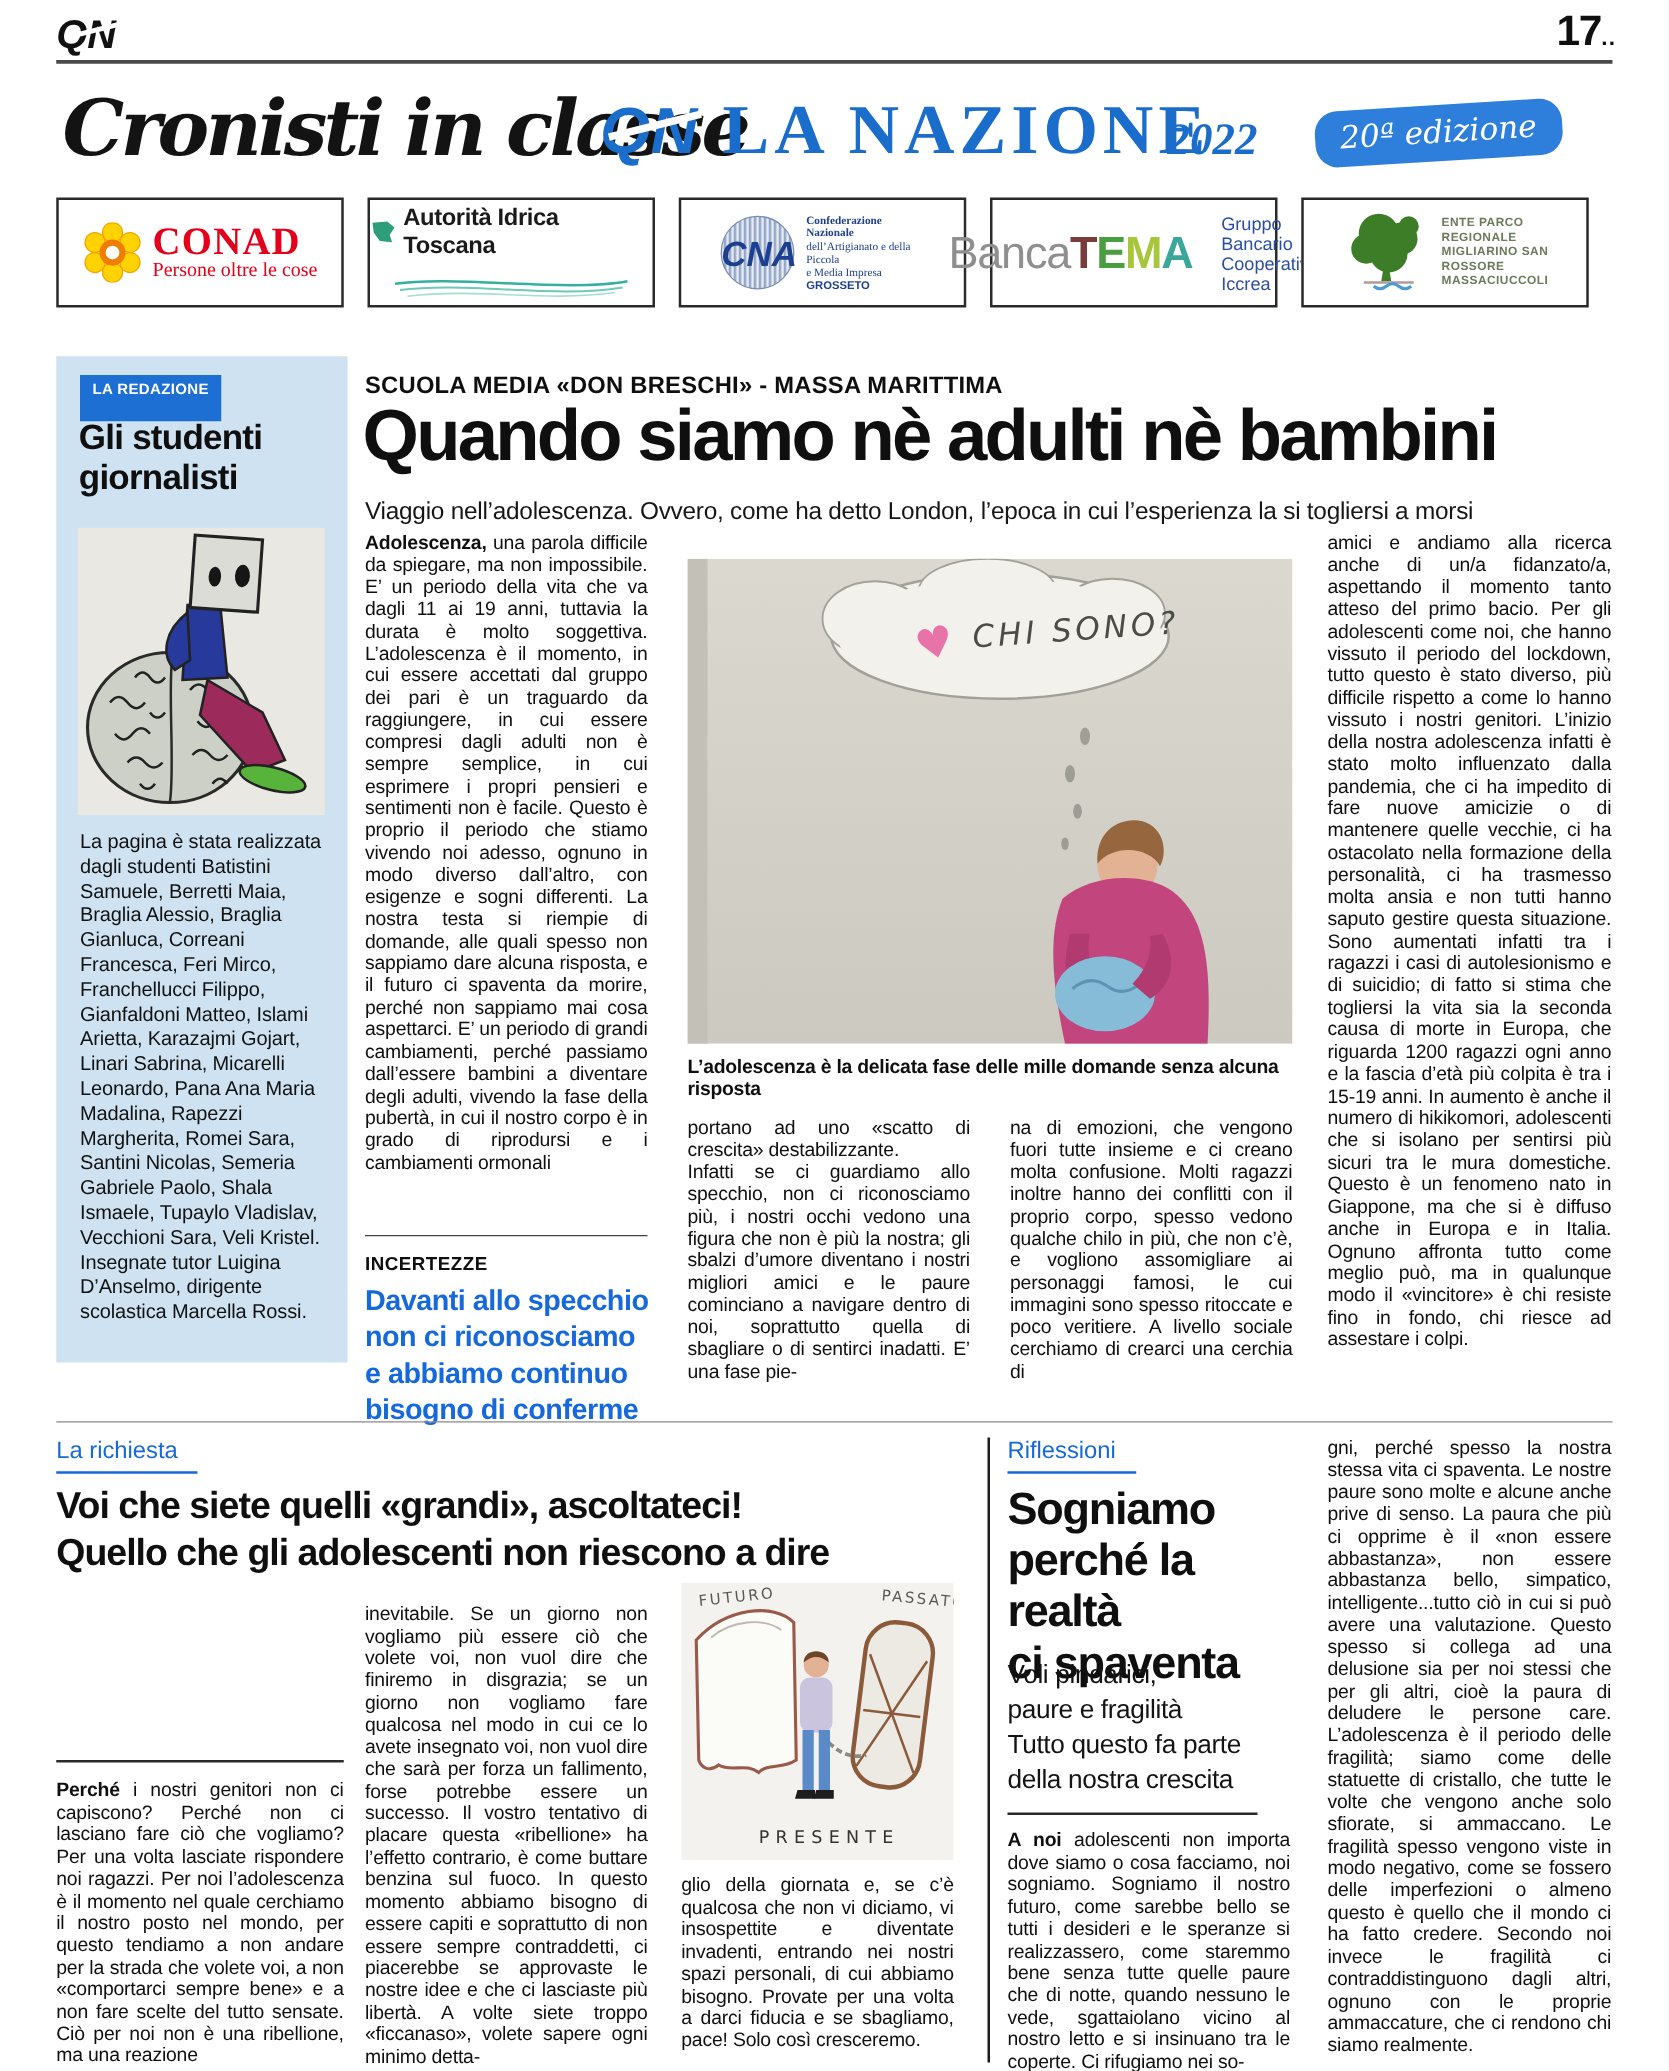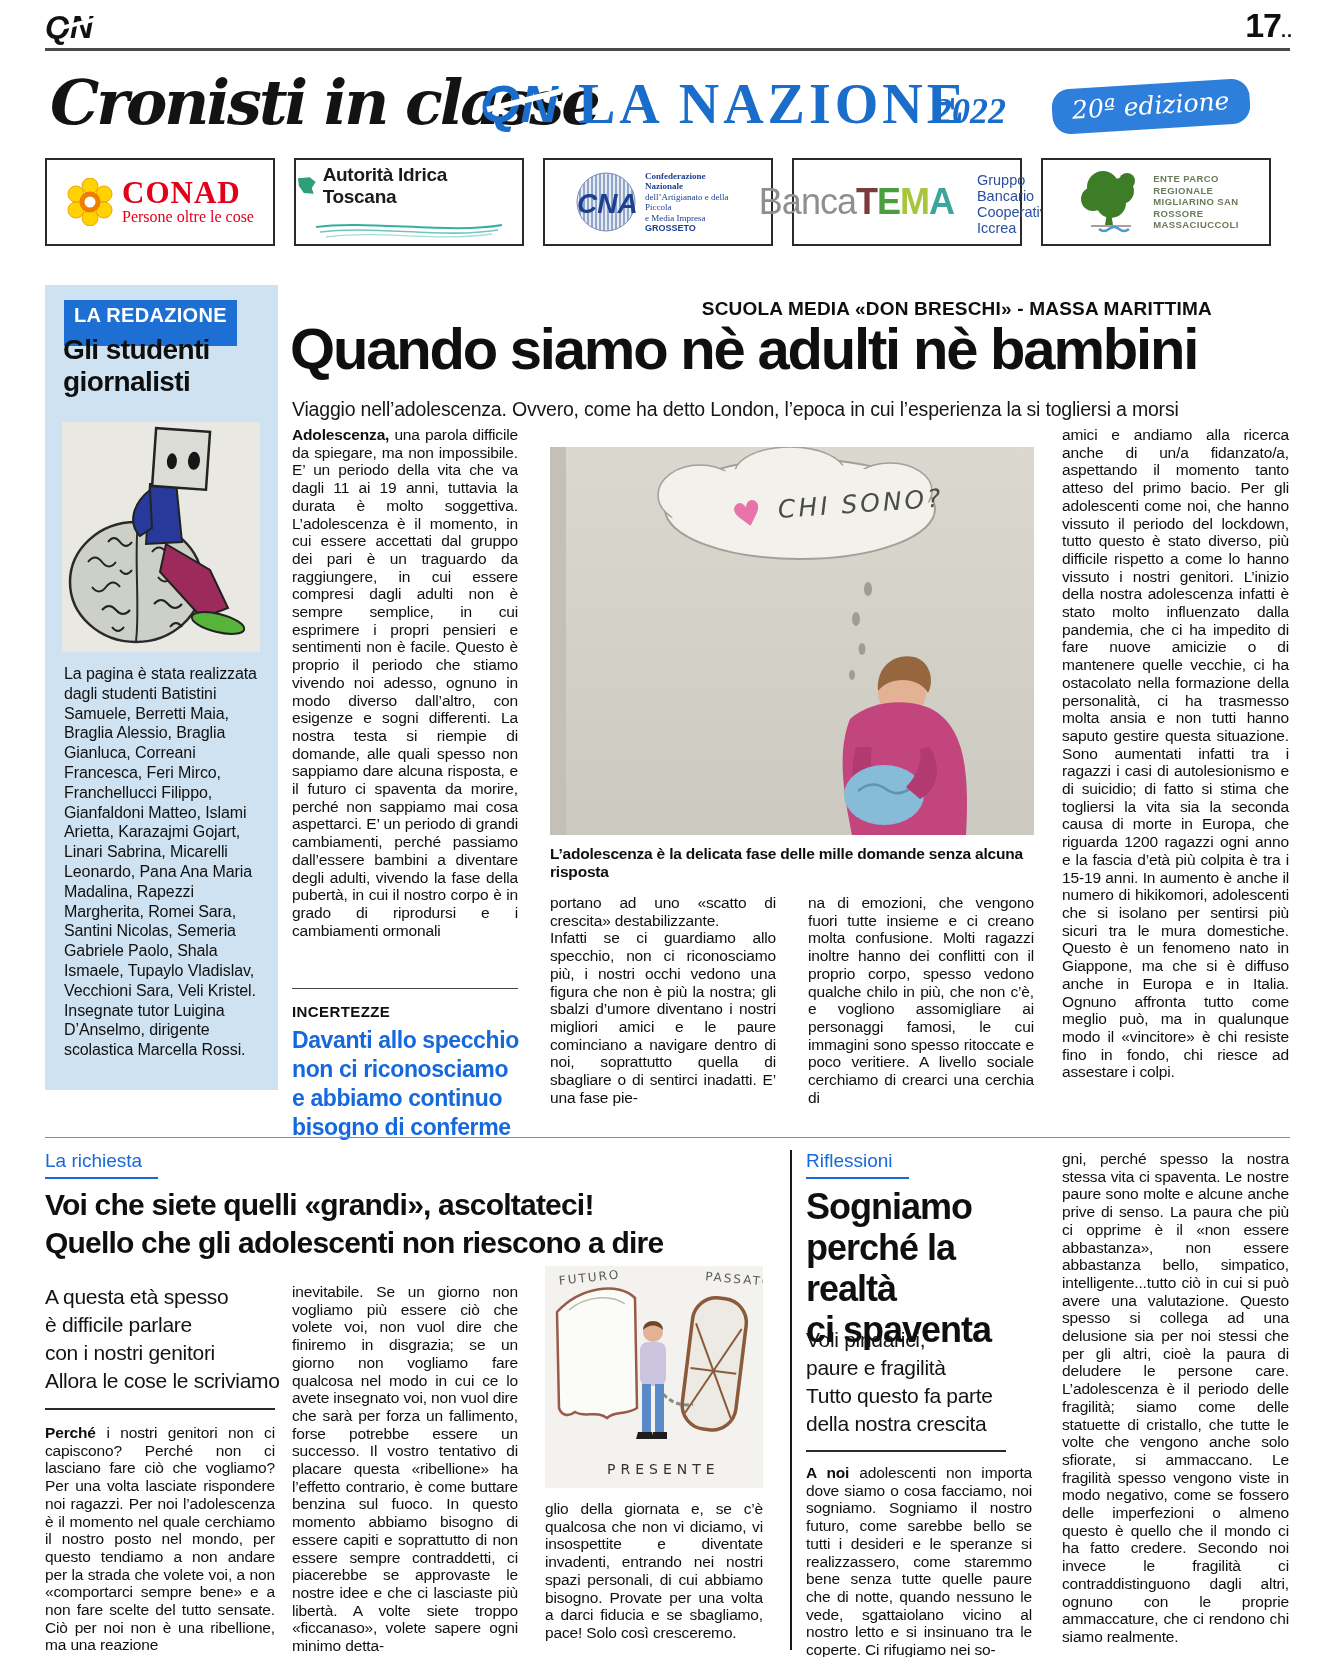--- a/index.html
+++ b/index.html
@@ -40,26 +40,26 @@
   .cna-text .serif { font-family:"Liberation Serif",serif; }
   .cna-text .b { font-weight:700; }
   .tema-word { font-size:36px; line-height:34px; letter-spacing:-1px; }
   .tema-banca { color:#8f8f8f; font-weight:400; }
   .tema-sub { font-size:14.5px; color:#2b4fa0; margin-top:4px;margin-left:23px; }
   .park-text { font-size:9.5px; line-height:11.5px; font-weight:700; color:#6b7a5a; letter-spacing:.4px; }
 
   
   .sidebar-bg { background:#cfe2f1; }
   .redazione-badge { display:inline-block; background:#1d6fd3; color:#fff; font-weight:800;
-                     font-size:20px; padding:4px 10px 19px; letter-spacing:.3px; }
+                     font-size:12px; padding:4px 10px 19px; letter-spacing:.3px; }
   .sidebar-title { font-size:28px; font-weight:800; line-height:32px; letter-spacing:-.6px; white-space:pre-line; }
   .credits { font-size:16px; line-height:19.8px; font-weight:500; letter-spacing:-.1px; color:#111; }
 
   
-  .kicker { font-size:19px; font-weight:800; text-align:right; letter-spacing:.2px; }
+  .kicker { font-size:19px; font-weight:800; text-align:left; letter-spacing:.2px; }
   .headline-main { font-size:58px; font-weight:900; letter-spacing:-2.2px; line-height:58px; }
   .subtitle { font-size:19.5px; color:#161616; letter-spacing:-.2px; }
   .coltext { font-size:15.5px; line-height:17.7px; text-align:justify; letter-spacing:-.15px; white-space:pre-line; }
   .lead { font-weight:800; }
   .caption { font-size:15.5px; font-weight:700; letter-spacing:-.2px; }
   .box-label { font-size:15px; font-weight:800; letter-spacing:.4px; }
   .deck { font-size:23px; font-weight:800; color:#1668dd; line-height:29px; letter-spacing:-.4px; }
 
   
   .section-label { font-size:19px; color:#1668dd; border-bottom:2px solid #1668dd;
@@ -284,24 +284,20 @@
   <div class="abs thin-rule" style="left:45px; top:1137px; width:1245px;"></div>
   <div class="abs vrule" style="left:790px; top:1150px; height:500px;"></div>
 
   <div class="abs" style="left:45px; top:1150px;">
     <span class="section-label">La richiesta</span>
   </div>
 
   <div class="abs headline-2" style="left:45px; top:1186px; width:730px;">Voi che siete quelli «grandi», ascoltateci!
 Quello che gli adolescenti non riescono a dire</div>
 
-  <div class="abs standfirst" style="left:45px; top:1283px; width:235px;">A questa età spesso
-è difficile parlare
-con i nostri genitori
-Allora le cose le scriviamo</div>
   <div class="abs col-rule" style="left:45px; top:1408px; width:230px;"></div>
 
   <p class="abs coltext" style="left:45px; top:1424px; width:230px; margin:0;"><span class="lead">Perché</span><span> i nostri genitori non ci capiscono? Perché non ci lasciano fare ciò che vogliamo? Per una volta lasciate rispondere noi ragazzi. Per noi l’adolescenza è il momento nel quale cerchiamo il nostro posto nel mondo, per questo tendiamo a non andare per la strada che volete voi, a non «comportarci sempre bene» e a non fare scelte del tutto sensate. Ciò per noi non è una ribellione, ma una reazione</span></p>
 
   <p class="abs coltext" style="left:292px; top:1283px; width:226px; margin:0;">inevitabile. Se un giorno non vogliamo più essere ciò che volete voi, non vuol dire che finiremo in disgrazia; se un giorno non vogliamo fare qualcosa nel modo in cui ce lo avete insegnato voi, non vuol dire che sarà per forza un fallimento, forse potrebbe essere un successo. Il vostro tentativo di placare questa «ribellione» ha l’effetto contrario, è come buttare benzina sul fuoco. In questo momento abbiamo bisogno di essere capiti e soprattutto di non essere sempre contraddetti, ci piacerebbe se approvaste le nostre idee e che ci lasciaste più libertà. A volte siete troppo «ficcanaso», volete sapere ogni minimo detta-</p>
 
   <svg class="abs figure" style="left:545px; top:1266px;" width="218" height="222" viewBox="0 0 218 222">
     <rect width="218" height="222" fill="#f3f2ef"></rect>
 
     <path d="M12,46 C36,20 74,16 90,32 L92,142 C80,150 70,144 62,152 C52,144 40,152 30,146 C22,152 16,148 14,142 Z" fill="#fbfbf8" stroke="#9a5a4a" stroke-width="2.5"></path>

